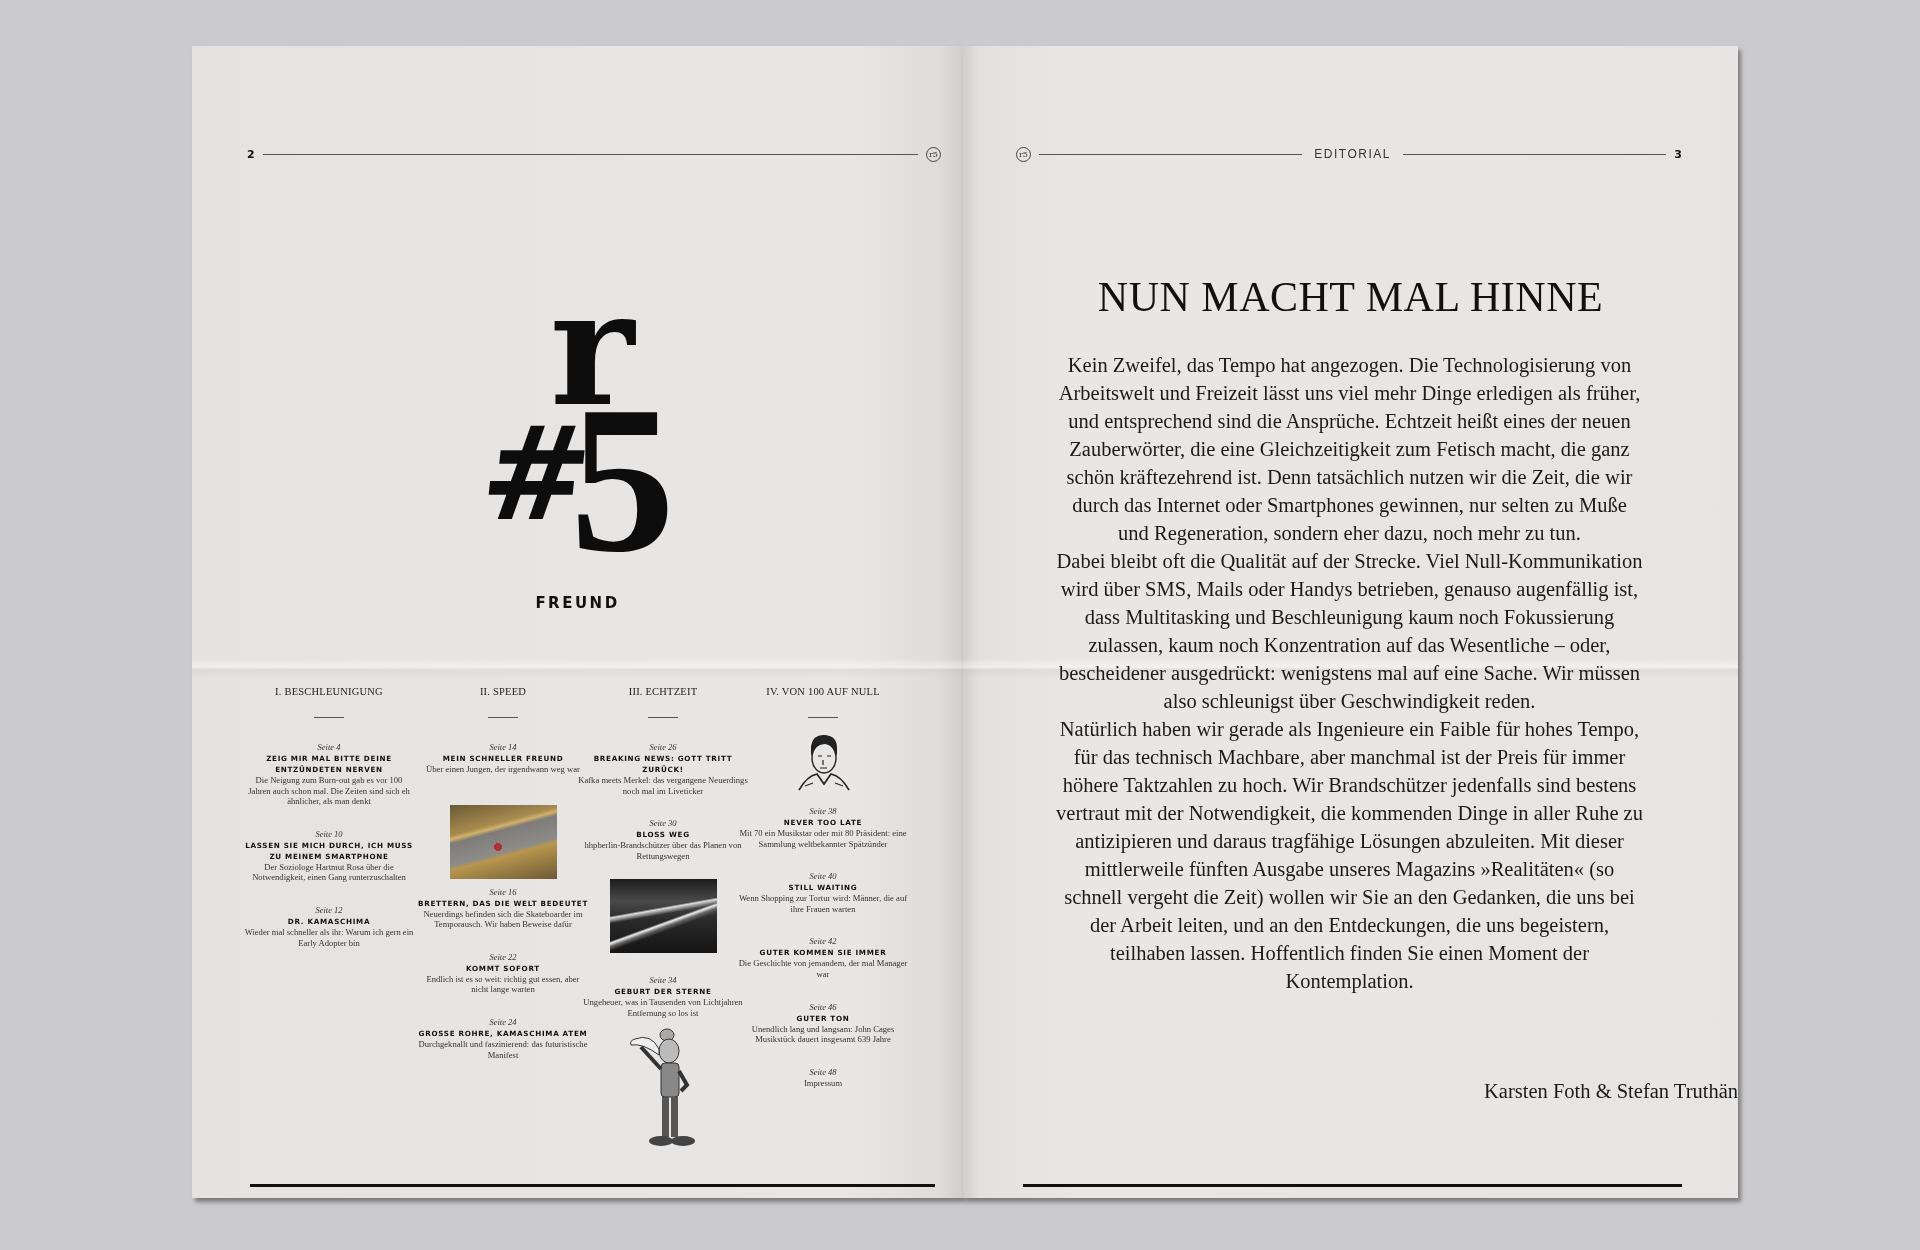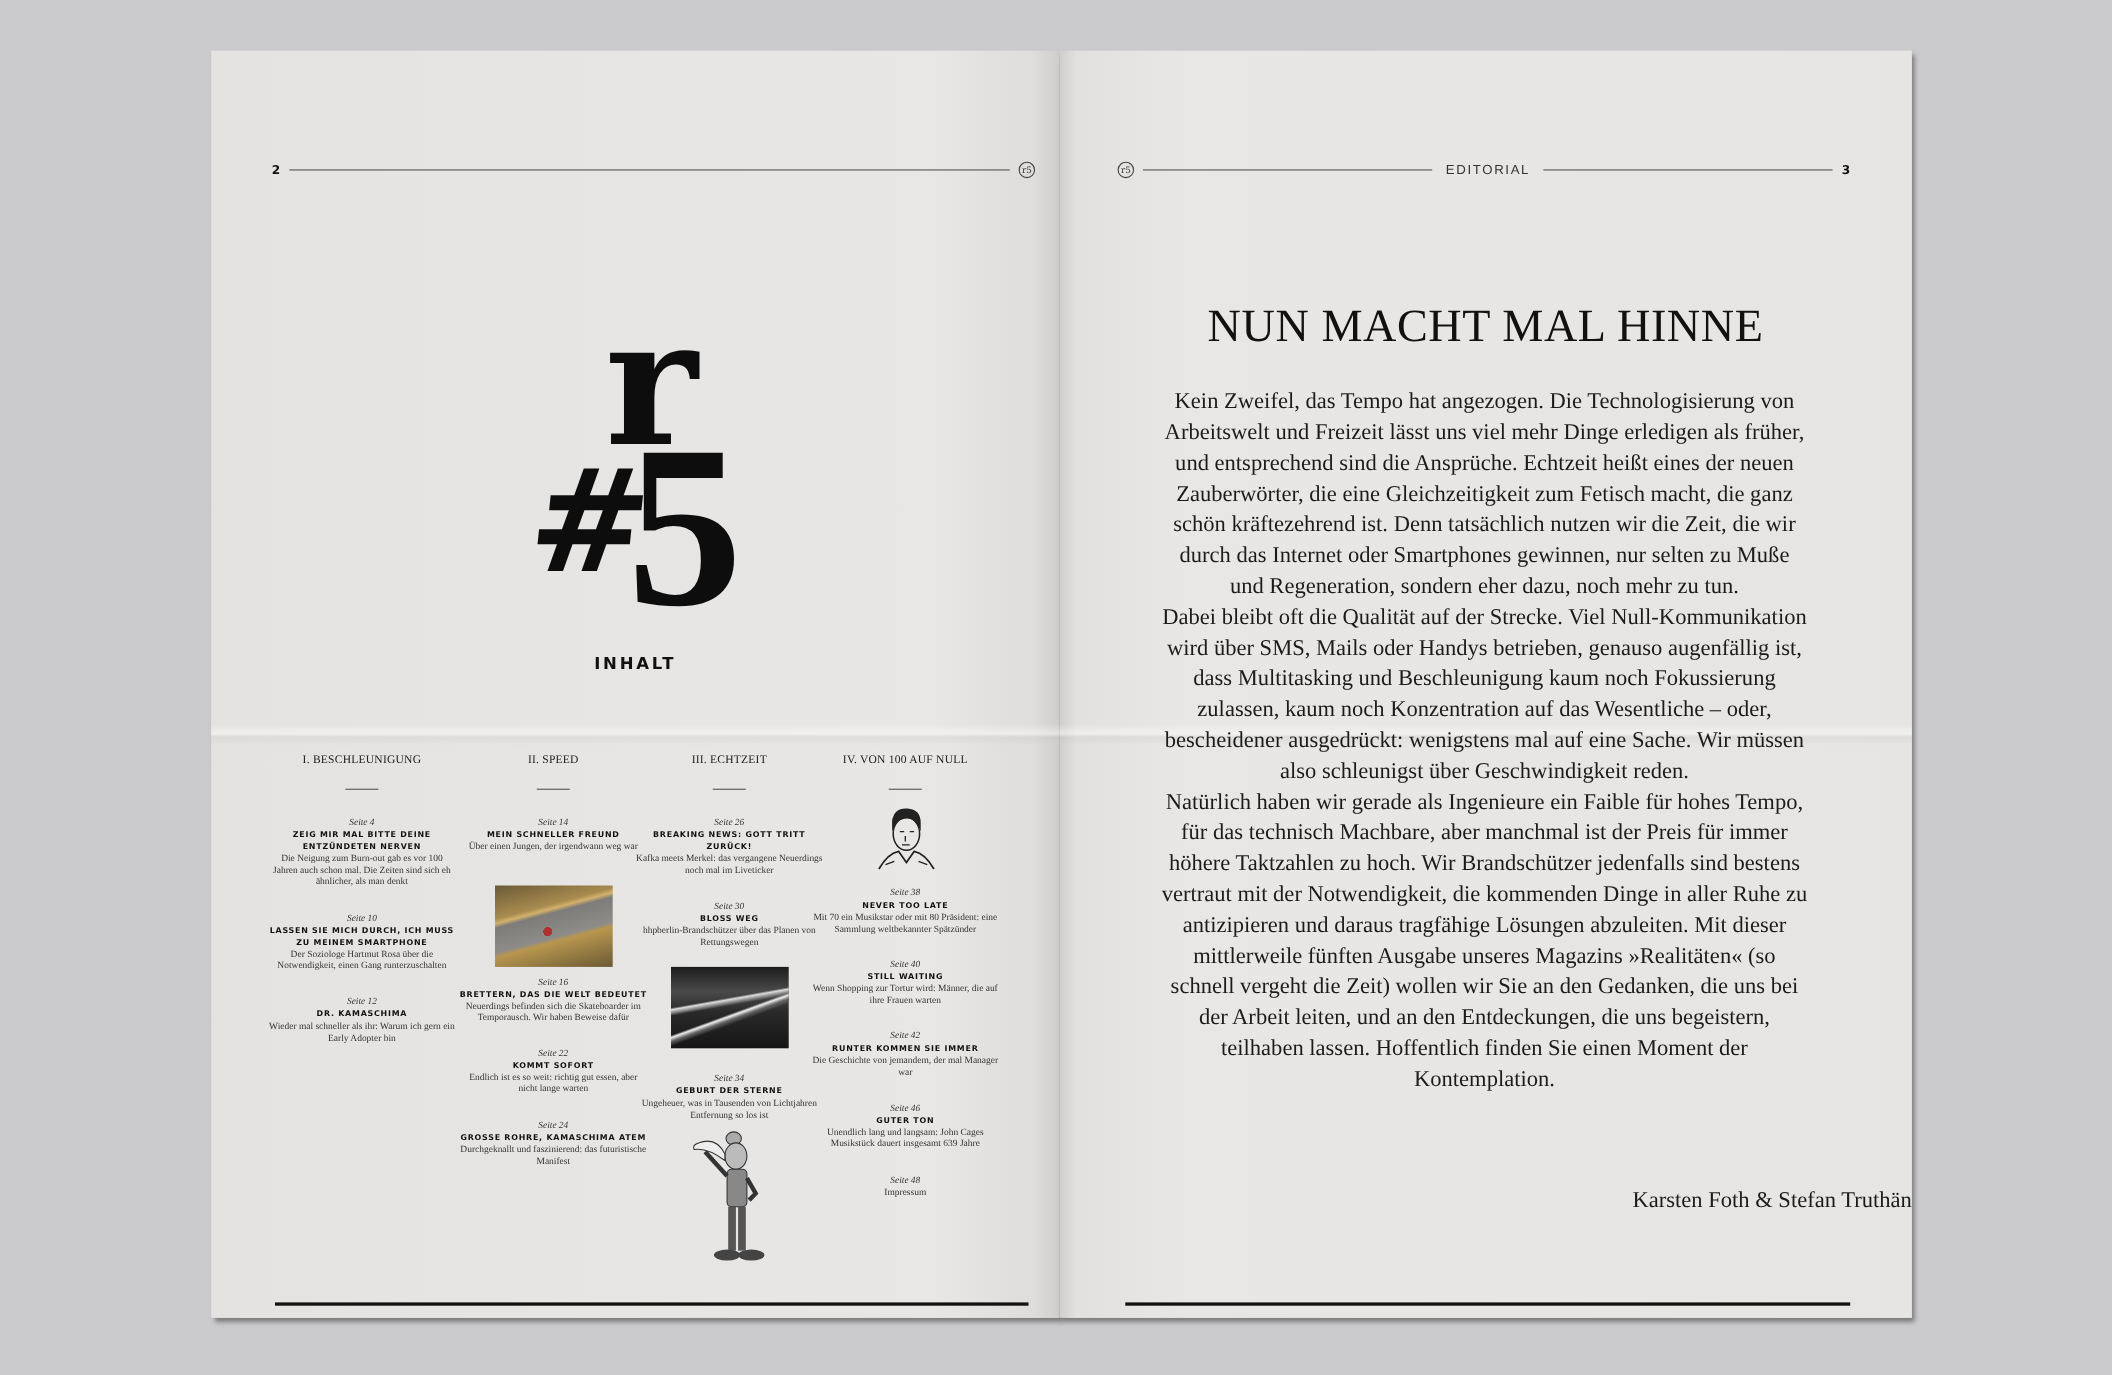--- a/index.html
+++ b/index.html
@@ -119,21 +119,21 @@
     <span class="pn">2</span>
     <span class="rule"></span>
     <span class="logo">r5</span>
   </div>
 
   <div class="mag-logo">
     <span class="r">r</span>
     <span class="hash">#</span>
     <span class="five">5</span>
   </div>
-  <div class="inhalt">INHALT</div>
+  <div class="inhalt">FREUND</div>
 
   <div class="toc">
 
     <div class="col" style="left:52px;">
       <div class="sec">I. BESCHLEUNIGUNG</div>
       <div class="dash"></div>
       <div class="entry">
         <div class="seite">Seite 4</div>
         <div class="ttl">ZEIG MIR MAL BITTE DEINE ENTZÜNDETEN NERVEN</div>
         <div class="desc">Die Neigung zum Burn-out gab es vor 100 Jahren auch schon mal. Die Zeiten sind sich eh ähnlicher, als man denkt</div>
@@ -224,21 +224,21 @@
         <div class="ttl">NEVER TOO LATE</div>
         <div class="desc">Mit 70 ein Musikstar oder mit 80 Präsident: eine Sammlung weltbekannter Spätzünder</div>
       </div>
       <div class="entry">
         <div class="seite">Seite 40</div>
         <div class="ttl">STILL WAITING</div>
         <div class="desc">Wenn Shopping zur Tortur wird: Männer, die auf ihre Frauen warten</div>
       </div>
       <div class="entry">
         <div class="seite">Seite 42</div>
-        <div class="ttl">RUNTER KOMMEN SIE IMMER</div>
+        <div class="ttl">GUTER KOMMEN SIE IMMER</div>
         <div class="desc">Die Geschichte von jemandem, der mal Manager war</div>
       </div>
       <div class="entry">
         <div class="seite">Seite 46</div>
         <div class="ttl">GUTER TON</div>
         <div class="desc">Unendlich lang und langsam: John Cages Musikstück dauert insgesamt 639 Jahre</div>
       </div>
       <div class="entry">
         <div class="seite">Seite 48</div>
         <div class="desc">Impressum</div>

